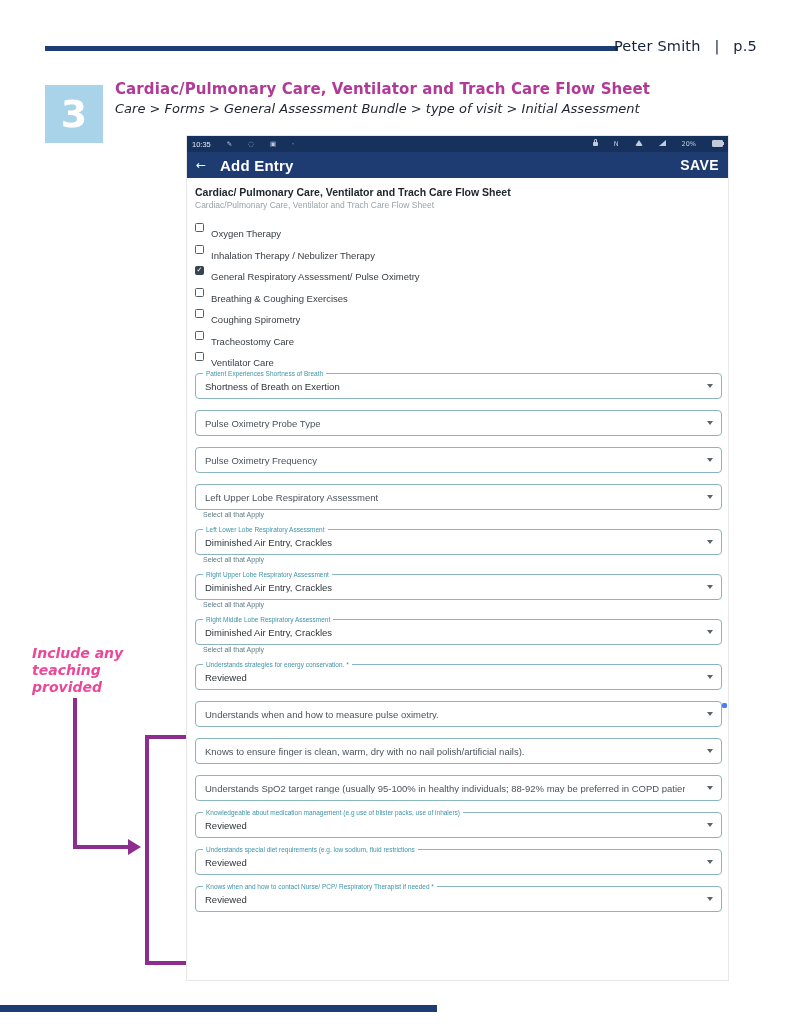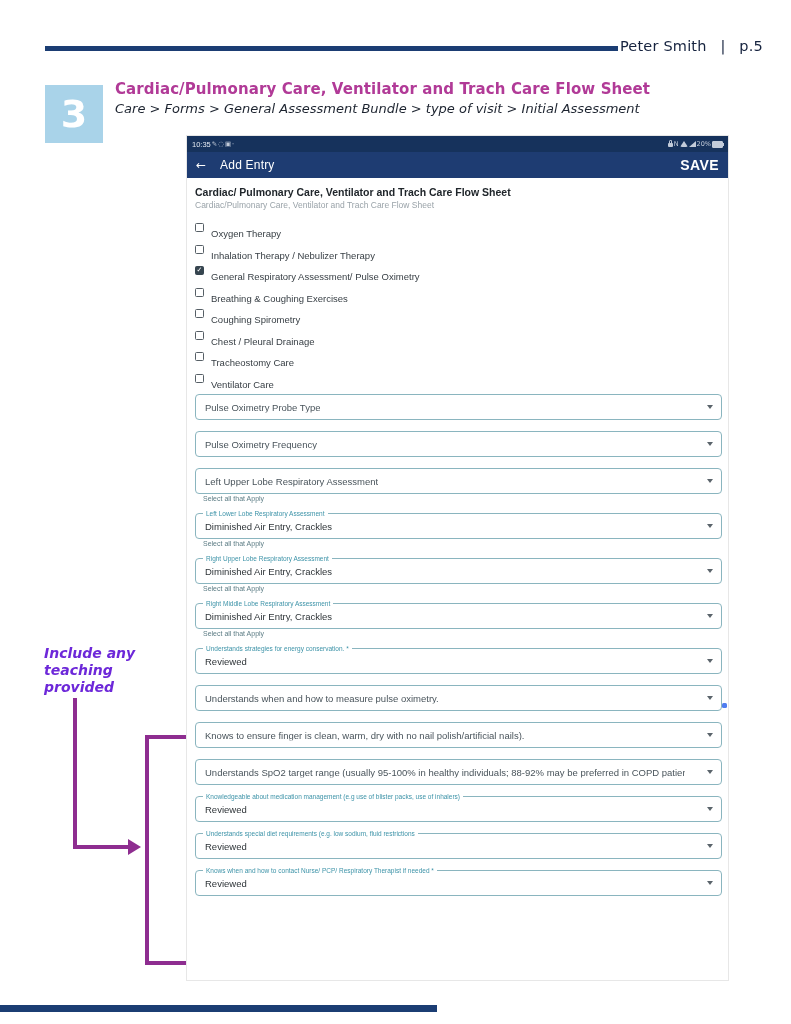--- a/index.html
+++ b/index.html
@@ -1,65 +1,65 @@
 <!DOCTYPE html>
 <html><head>
 <meta charset="utf-8">
 <style>
   html,body{margin:0;padding:0;}
   body{width:791px;height:1024px;position:relative;background:#ffffff;
        font-family:"Liberation Sans","DejaVu Sans",sans-serif;overflow:hidden;}
 
   
   .top-rule{position:absolute;left:45px;top:46px;width:573px;height:5px;background:#1b3d73;}
-  .page-header{position:absolute;right:28px;top:38px;font-size:14.5px;color:#16233f;
+  .page-header{position:absolute;right:34px;top:38px;font-size:14.5px;color:#16233f;
                font-family:"DejaVu Sans",sans-serif;font-weight:500;letter-spacing:.2px;}
   .page-header .sep{margin:0 9px;color:#16233f;}
   .step-box{position:absolute;left:45px;top:85px;width:58px;height:58px;background:#a9d3e9;
             display:flex;align-items:center;justify-content:center;
             font-family:"DejaVu Sans",sans-serif;font-size:38px;font-weight:700;color:#ffffff;}
   .doc-title{position:absolute;left:115px;top:80px;width:600px;font-family:"DejaVu Sans",sans-serif;
              font-size:15px;font-weight:700;color:#b13a97;letter-spacing:.1px;}
   .breadcrumb{position:absolute;left:115px;top:101px;width:600px;font-family:"DejaVu Sans",sans-serif;
               font-size:13px;font-style:italic;font-weight:500;color:#1d2430;}
-  .annotation{position:absolute;left:44px;top:645px;width:100px;font-family:"DejaVu Sans",sans-serif;
-              font-size:14px;font-style:italic;font-weight:600;color:#6d28d9;line-height:1.2;}
+  .annotation{position:absolute;left:32px;top:645px;width:100px;font-family:"DejaVu Sans",sans-serif;
+              font-size:14px;font-style:italic;font-weight:600;color:#ec4899;line-height:1.2;}
   .footer-rule{position:absolute;left:0;top:1005px;width:437px;height:7px;background:#1b3d73;}
 
   
   .pl{position:absolute;background:#8e2d90;}
   .arrow-v{left:73px;top:698px;width:4px;height:150px;}
   .arrow-shaft{left:73px;top:845px;width:56px;height:4px;}
   .arrow-head{position:absolute;left:128px;top:839px;width:0;height:0;
               border-top:8px solid transparent;border-bottom:8px solid transparent;
               border-left:13px solid #8e2d90;}
   .bracket-v{left:145px;top:735px;width:4px;height:230px;}
   .bracket-top{left:145px;top:735px;width:52px;height:4px;}
   .bracket-bot{left:145px;top:961px;width:52px;height:4px;}
 
   
   .phone{position:absolute;left:187px;top:136px;width:541px;height:844px;background:#ffffff;
          outline:1px solid #e7e7e7;font-family:"Liberation Sans","DejaVu Sans",sans-serif;}
   .status-bar{height:16px;background:#16325c;color:#d7dee9;font-size:7.5px;display:flex;
               align-items:center;justify-content:space-between;padding:0 5px;}
-  .sb-left,.sb-right{display:flex;align-items:center;gap:1px;}
+  .sb-left,.sb-right{display:flex;gap:16px;}
   .sb-time{font-size:7.5px;color:#e2e8f1;}
   .sb-glyph{font-family:"DejaVu Sans",sans-serif;font-size:6.5px;color:#c2cbd9;}
   .icon-lock{width:5px;height:4px;background:#c2cbd9;border-radius:1px;position:relative;margin-top:2px;}
   .icon-lock::before{content:"";position:absolute;top:-3px;left:1px;width:3px;height:3px;
                      border:1px solid #c2cbd9;border-bottom:none;border-radius:2px 2px 0 0;box-sizing:border-box;}
   .icon-wifi{width:0;height:0;border-left:4px solid transparent;border-right:4px solid transparent;
              border-bottom:6px solid #c2cbd9;border-radius:2px;}
   .icon-signal{width:0;height:0;border-left:7px solid transparent;border-bottom:6px solid #c2cbd9;}
   .icon-batt{width:9px;height:5px;border:1px solid #c2cbd9;border-radius:1px;position:relative;background:#c2cbd9;}
   .icon-batt::after{content:"";position:absolute;right:-2px;top:1px;width:1px;height:3px;background:#c2cbd9;}
 
   .app-bar{height:26px;background:#1e3c72;color:#ffffff;display:flex;align-items:center;padding:0 9px;}
   .back-ic{font-family:"DejaVu Sans",sans-serif;font-size:12px;margin-right:14px;cursor:pointer;}
-  .app-title{font-size:12px;font-weight:400;letter-spacing:.2px;}
+  .app-title{font-size:15px;font-weight:700;letter-spacing:.2px;}
   .save-btn{margin-left:auto;font-size:14px;font-weight:700;letter-spacing:.4px;cursor:pointer;text-align:right;}
 
   .content{padding:8px 6px 0 8px;}
   .form-title{font-size:10.5px;font-weight:700;color:#20262b;line-height:13px;}
   .form-subtitle{font-size:8.5px;color:#9aa3a9;line-height:10px;margin-top:1px;}
 
   .cb-list{margin-top:7px;}
   .cb-row{display:flex;align-items:center;height:21.5px;cursor:pointer;}
   .cb-box{width:9px;height:9px;border:1.5px solid #565f66;border-radius:1.5px;margin-right:7px;
           box-sizing:border-box;position:relative;background:#fff;flex:0 0 auto;}
@@ -160,37 +160,41 @@
     <span class="cb-box"></span>
     <span class="cb-label">Breathing &amp; Coughing Exercises</span>
   </div>
 
   <div class="cb-row">
     <span class="cb-box"></span>
     <span class="cb-label">Coughing Spirometry</span>
   </div>
 
 
-  <div class="cb-row">
-    <span class="cb-box"></span>
-    <span class="cb-label">Chest / Pleural Drainage</span>
-  </div>
 
   <div class="cb-row">
     <span class="cb-box"></span>
     <span class="cb-label">Tracheostomy Care</span>
   </div>
 
 
   <div class="cb-row">
     <span class="cb-box"></span>
     <span class="cb-label">Ventilator Care</span>
   </div>
 </div>
     <div class="fields">
+  <div class="field">
+    <div class="fbox">
+      <span class="flabel">Patient Experiences Shortness of Breath</span>
+      <span class="fvalue">Shortness of Breath on Exertion</span>
+      <span class="caret"></span>
+    </div>
+
+  </div>
 
   <div class="field placeholder">
     <div class="fbox">
 
       <span class="fvalue">Pulse Oximetry Probe Type</span>
       <span class="caret"></span>
     </div>
 
   </div>
 

